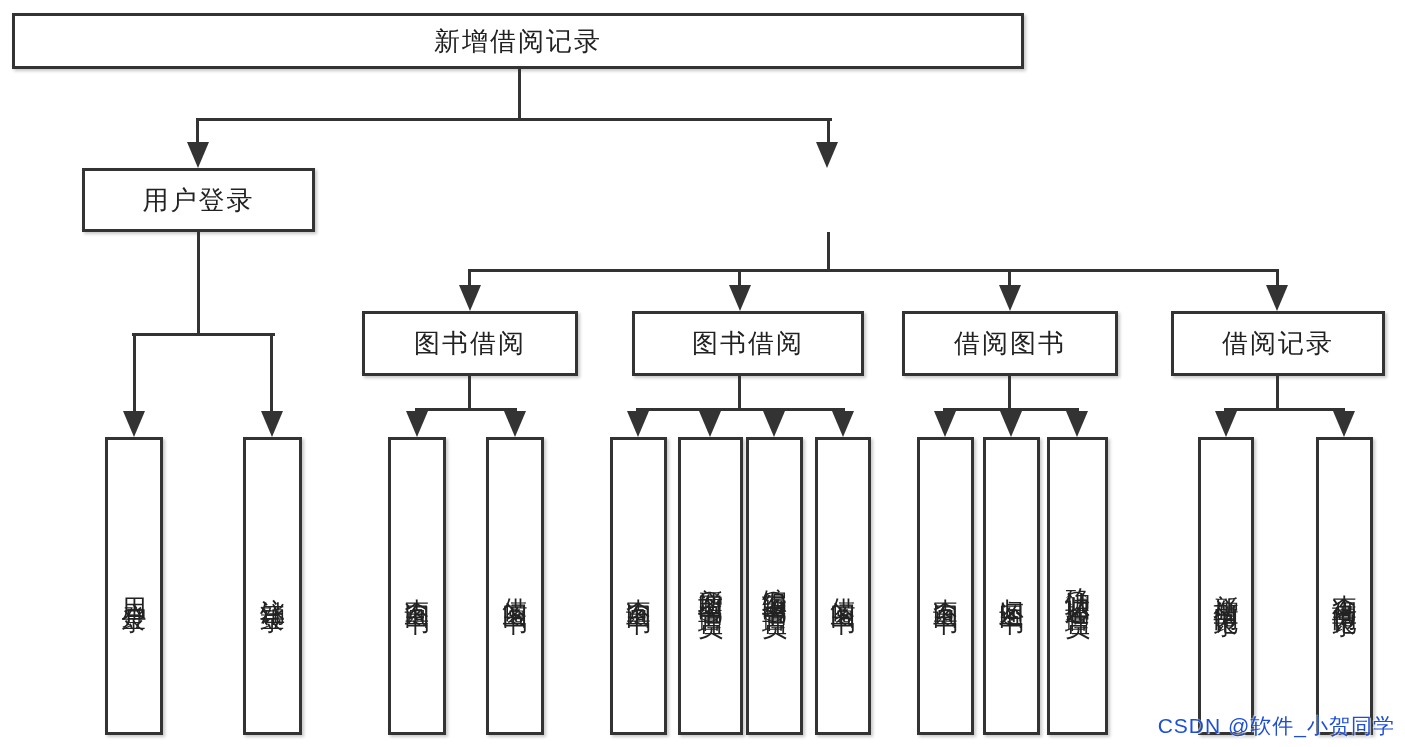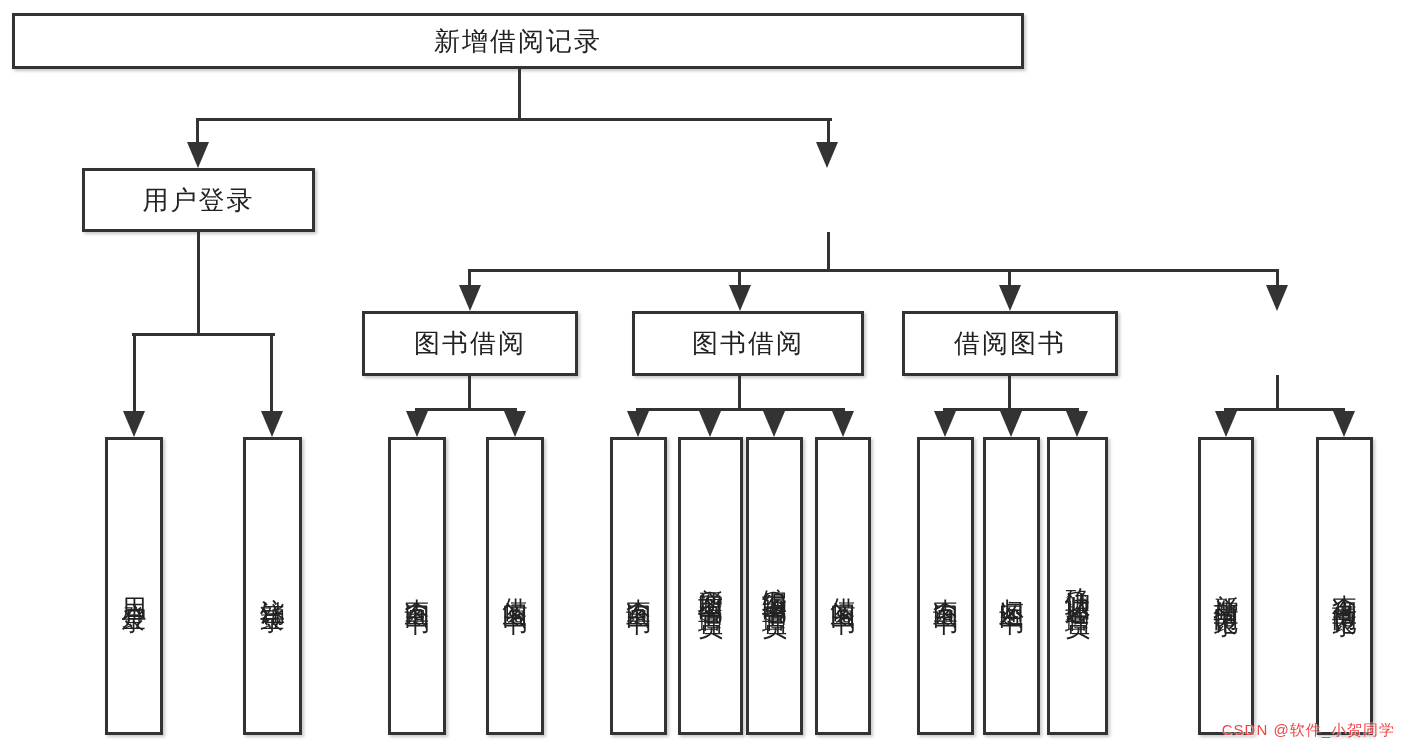--- a/index.html
+++ b/index.html
@@ -17,21 +17,21 @@
     writing-mode:vertical-rl;text-orientation:mixed;
     font-size:25px;letter-spacing:4px;line-height:1;color:#222222;
   }
   .ln{position:absolute;background:#333333;}
   .arrow{
     position:absolute;width:0;height:0;
     border-left:11px solid transparent;border-right:11px solid transparent;
     border-top:26px solid #333333;
   }
   .watermark{
-    position:absolute;right:10px;bottom:7px;font-size:15px;color:#ef4444;
+    position:absolute;right:10px;bottom:7px;font-size:21px;color:#1d4ed8;
     text-shadow:1px 1px 1px rgba(255,255,255,0.9), -1px -1px 1px rgba(255,255,255,0.6);
     letter-spacing:1px;white-space:nowrap;text-align:right;
   }
 </style>
 </head>
 <body>
 
 <div class="stage">
 
   <div class="box h" style="left:12px;top:13px;width:1012px;height:56px">
@@ -43,20 +43,23 @@
   </div>
 
   <div class="box h" style="left:362px;top:311px;width:216px;height:65px">
     <span>图书借阅</span>
   </div>
   <div class="box h" style="left:632px;top:311px;width:232px;height:65px">
     <span>图书借阅</span>
   </div>
   <div class="box h" style="left:902px;top:311px;width:216px;height:65px">
     <span>借阅图书</span>
+  </div>
+  <div class="box h" style="left:1171px;top:311px;width:214px;height:65px">
+    <span>借阅记录</span>
   </div>
 
   <div class="box v" style="left:105px;top:437px;width:58px;height:298px">
     <span>用户登录</span>
   </div>
   <div class="box v" style="left:243px;top:437px;width:59px;height:298px">
     <span>注销登录</span>
   </div>
 
   <div class="box v" style="left:388px;top:437px;width:58px;height:298px">

